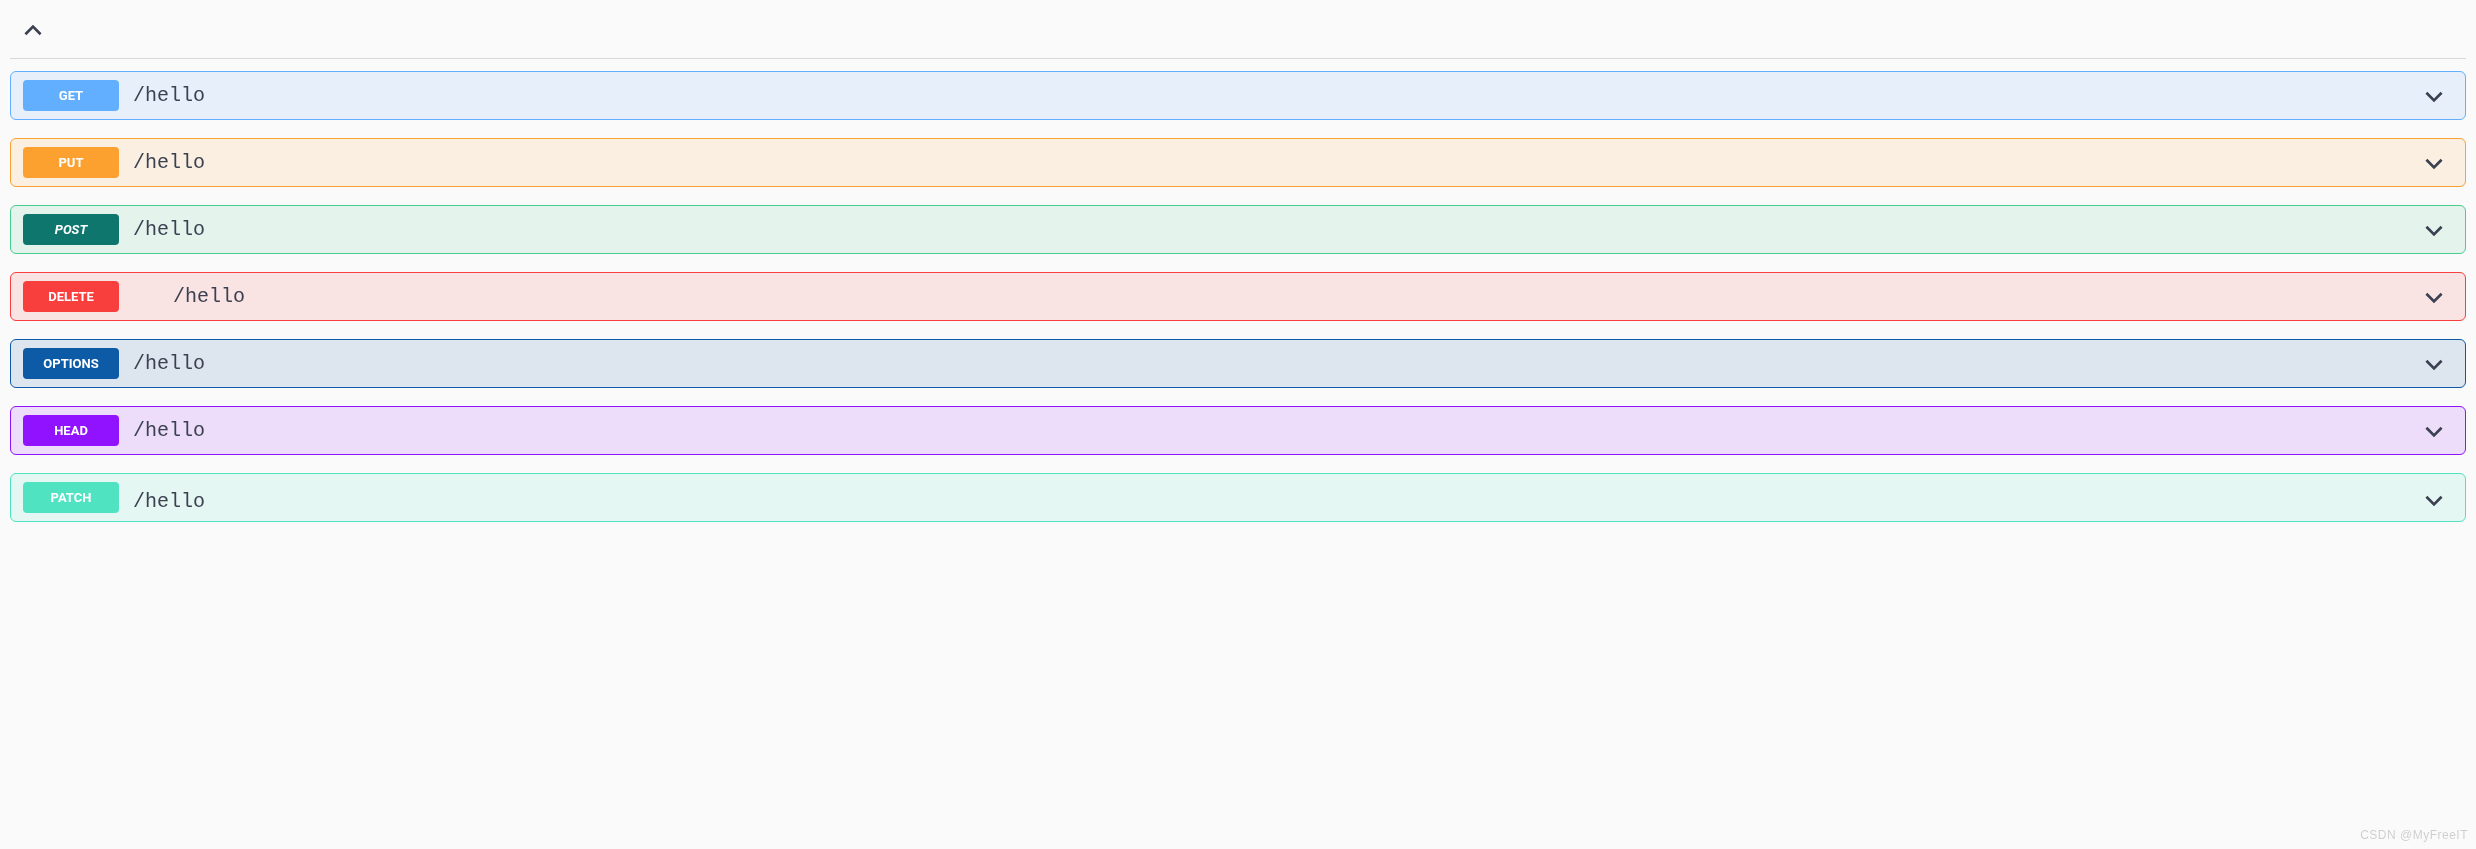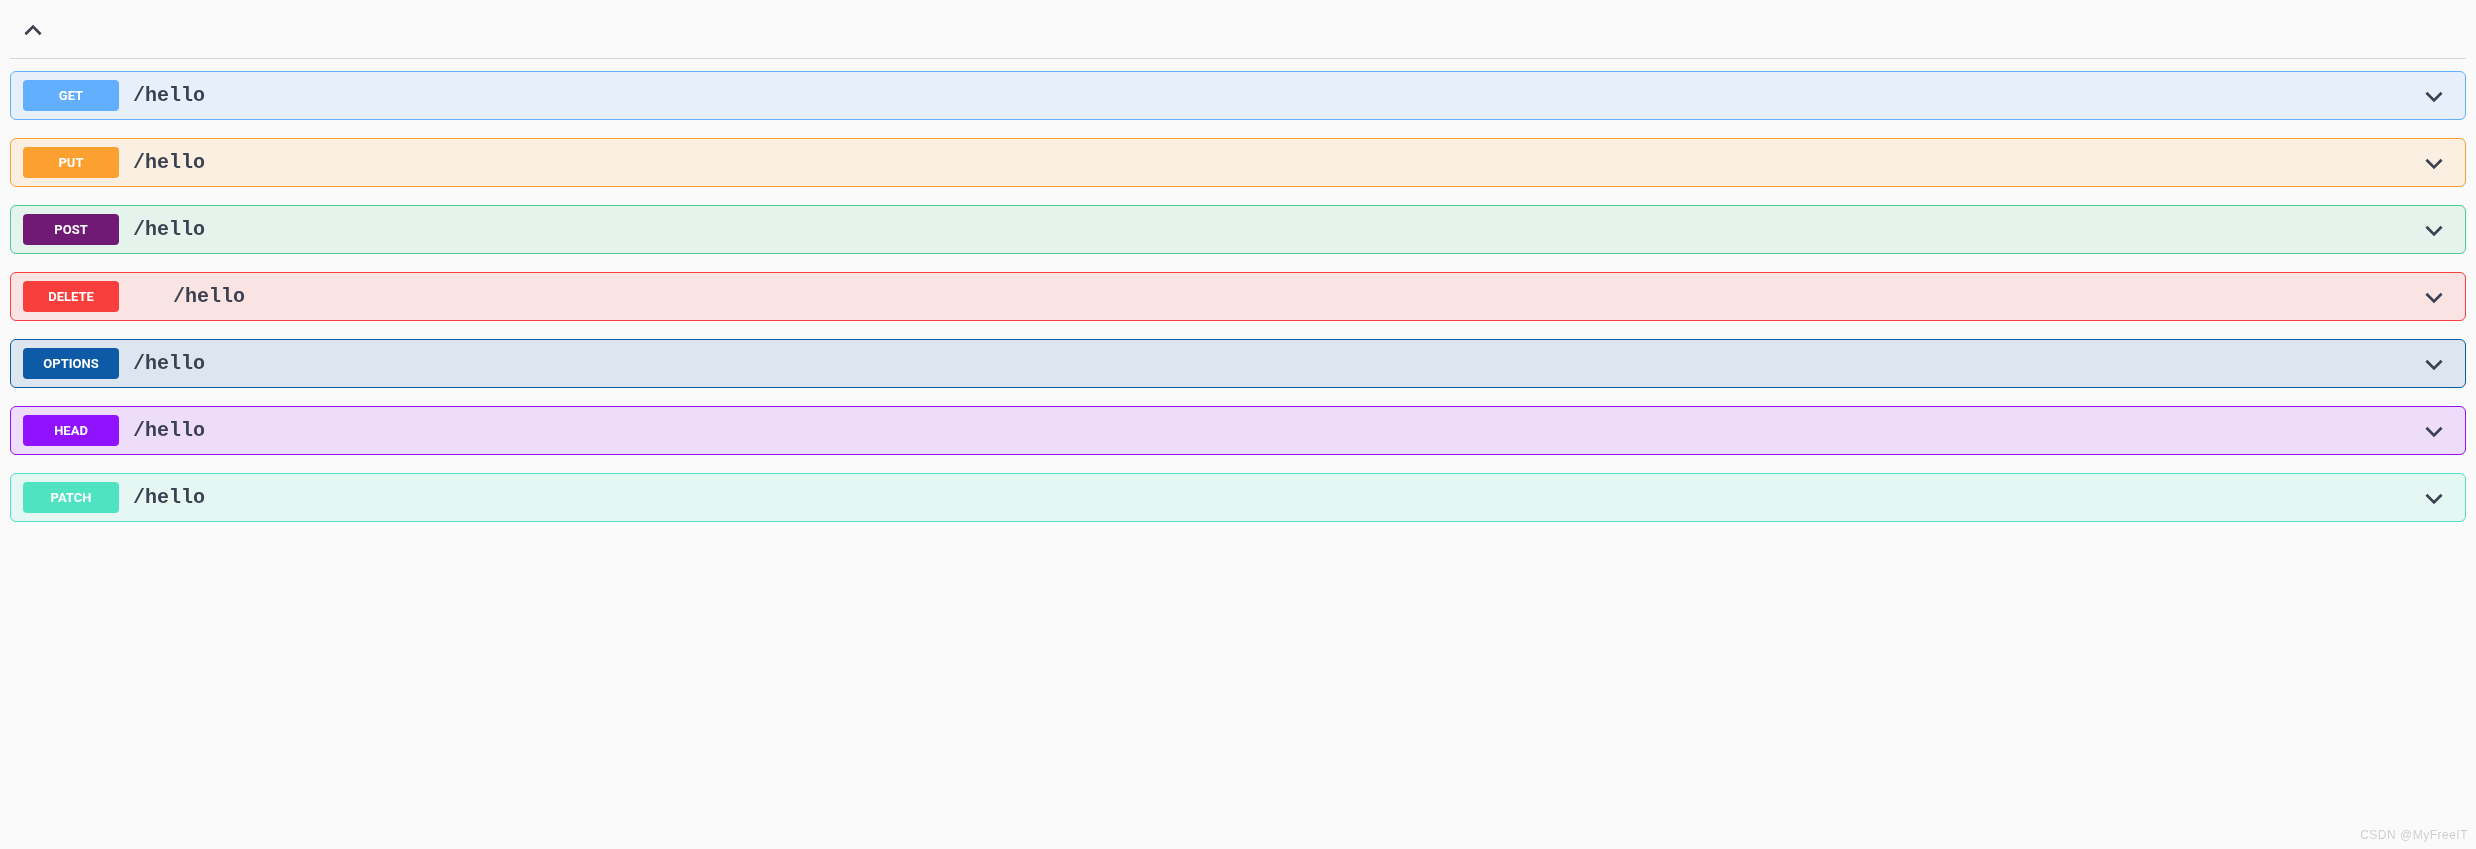--- a/index.html
+++ b/index.html
@@ -49,38 +49,38 @@
     padding: 8px 0;
     min-width: 96px;
     text-align: center;
     border-radius: 4px;
     margin-right: 14px;
     font-family: -apple-system, BlinkMacSystemFont, "Segoe UI", Roboto, sans-serif;
   }
   .path {
     font-family: "SFMono-Regular", Consolas, "Liberation Mono", Menlo, monospace;
     font-size: 20px;
-    font-weight: 700;
+    font-weight: 400;
     color: #3b4151;
     flex: 1;
   }
   
   .op-get    { background: rgba(97,175,254,0.12); border-color: #61affe; }
   .op-get    .method-badge { background: #61affe; }
   .op-put    { background: rgba(252,161,48,0.12); border-color: #fca130; }
   .op-put    .method-badge { background: #fca130; text-align: center; }
   .op-post   { background: rgba(73,204,144,0.12); border-color: #49cc90; }
-  .op-post   .method-badge { background: #701a75; }
+  .op-post   .method-badge { background: #0f766e; font-style: italic; }
   .op-delete { background: rgba(249,62,62,0.12);  border-color: #f93e3e; gap: 40px; }
   .op-delete .method-badge { background: #f93e3e; }
   .op-options{ background: rgba(13,90,167,0.12);  border-color: #0d5aa7; }
   .op-options .method-badge { background: #0d5aa7; }
   .op-head   { background: rgba(144,18,254,0.12); border-color: #9012fe; }
   .op-head   .method-badge { background: #9012fe; }
-  .op-patch  { background: rgba(80,227,194,0.12); border-color: #50e3c2; }
+  .op-patch  { background: rgba(80,227,194,0.12); border-color: #50e3c2; align-items: flex-end; }
   .op-patch  .method-badge { background: #50e3c2; }
   .watermark {
     position: absolute;
     right: 8px;
     top: 828px;
     font-size: 12px;
     color: rgba(0,0,0,0.18);
     font-family: sans-serif;
     letter-spacing: 0.5px;
   }

